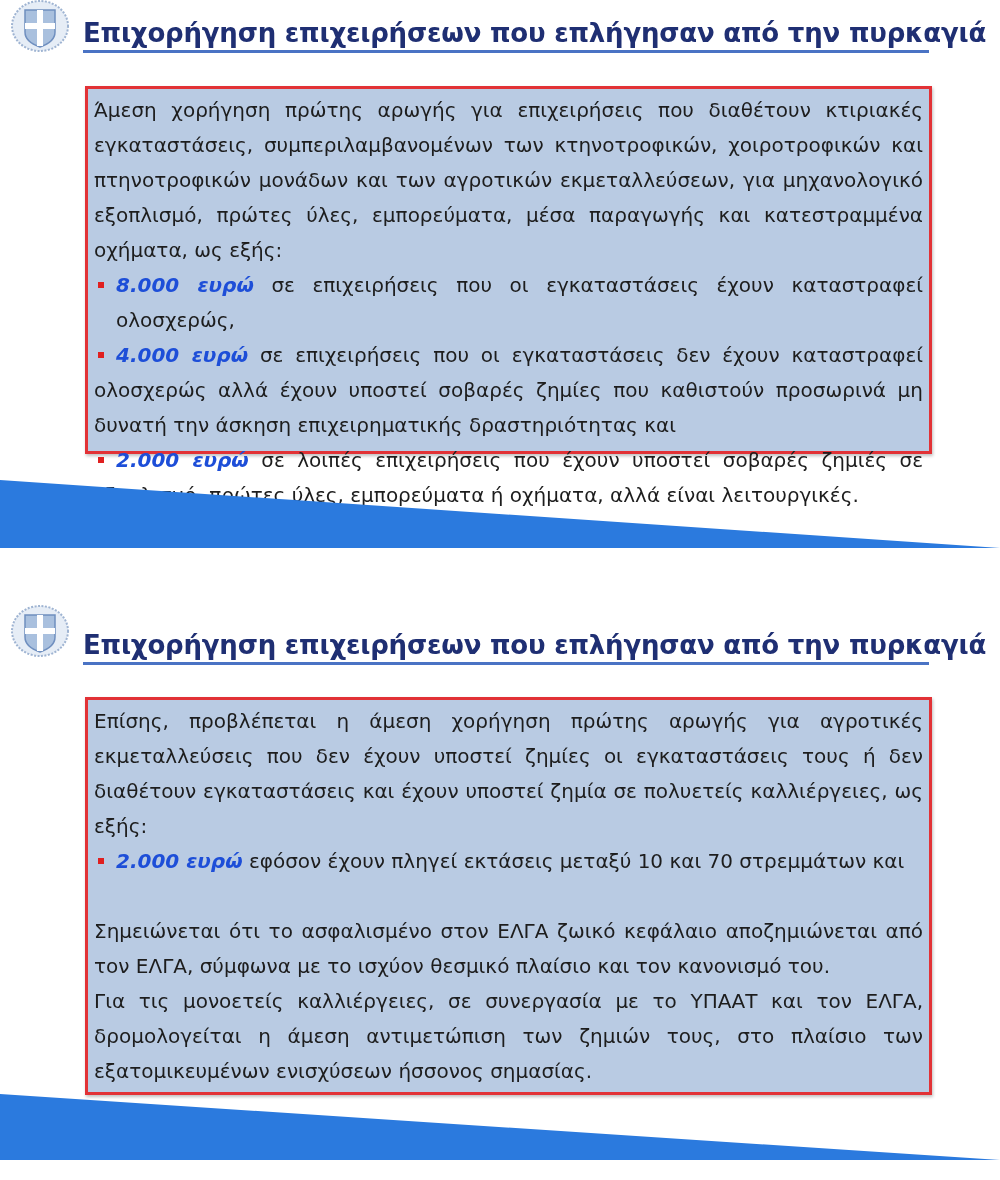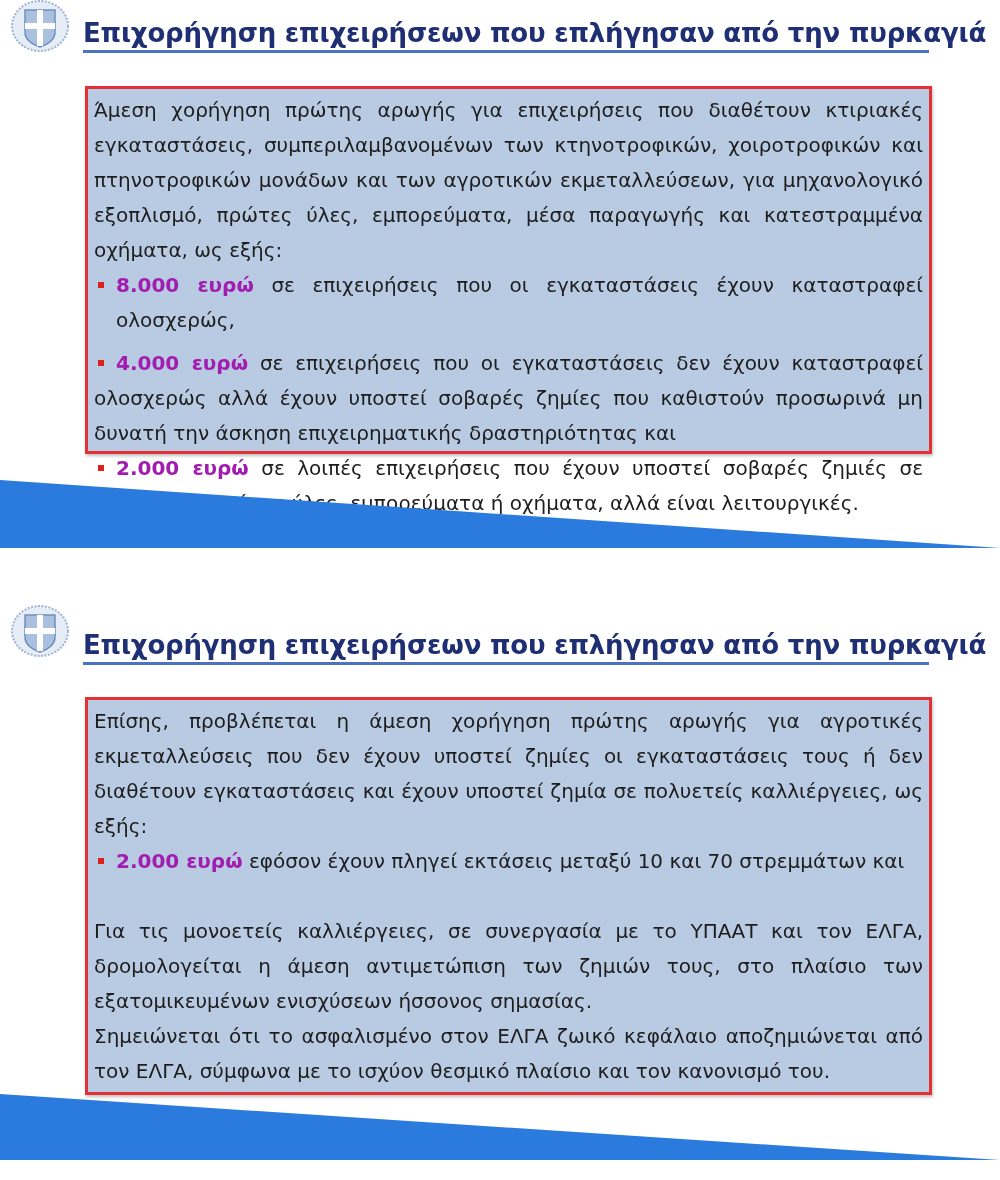--- a/index.html
+++ b/index.html
@@ -16,21 +16,21 @@
   .box { position: absolute; left: 85px; width: 829px; background: #b9cbe3;
          border: 3px solid #e23236; padding: 4px 6px 6px 6px;
          box-shadow: 1px 2px 3px rgba(0,0,0,0.25); }
   .s1 .box { top: 86px; height: 352px; }
   .s2 .box { top: 92px; height: 382px; }
   .box p { margin: 0; font-size: 20px; line-height: 35px; color: #1d1d1d;
            text-align: justify; }
   .bullet-item { position: relative; padding-left: 22px; }
   .bullet-item .sq { position: absolute; left: 4px; top: 14px; width: 6px; height: 6px;
                      background: #e02020; }
-  .amount { color: #a21caf; font-weight: bold; }
+  .amount { color: #1d4ed8; font-weight: bold; font-style: italic; }
   .spacer { height: 35px; }
   .wedge { position: absolute; left: 0; width: 1000px; }
   .s1 .wedge { top: 478px; height: 72px; }
   .s2 .wedge { top: 487px; height: 70px; }
 </style>
 </head>
 <body>
 
 <section class="slide s1">
   <svg class="emblem" viewBox="0 0 60 52">
@@ -41,21 +41,21 @@
   </svg>
   <div class="title">Επιχορήγηση επιχειρήσεων που επλήγησαν από την πυρκαγιά</div>
   <div class="title-rule"></div>
 
   <div class="box">
     <p>Άμεση χορήγηση πρώτης αρωγής για επιχειρήσεις που διαθέτουν κτιριακές εγκαταστάσεις, συμπεριλαμβανομένων των κτηνοτροφικών, χοιροτροφικών και πτηνοτροφικών μονάδων και των αγροτικών εκμεταλλεύσεων, για μηχανολογικό εξοπλισμό, πρώτες ύλες, εμπορεύματα, μέσα παραγωγής και κατεστραμμένα οχήματα, ως εξής:</p>
     <p class="bullet-item">
       <span class="sq"></span>
       <span class="amount">8.000 ευρώ</span><span> σε επιχειρήσεις που οι εγκαταστάσεις έχουν καταστραφεί ολοσχερώς,</span>
     </p>
-    <p class="bullet-item" style="padding-left:0;text-indent:22px;margin-top:8px;">
+    <p class="bullet-item" style="padding-left:0;text-indent:22px;">
       <span class="sq"></span>
       <span class="amount">4.000 ευρώ</span><span> σε επιχειρήσεις που οι εγκαταστάσεις δεν έχουν καταστραφεί ολοσχερώς αλλά έχουν υποστεί σοβαρές ζημίες που καθιστούν προσωρινά μη δυνατή την άσκηση επιχειρηματικής δραστηριότητας και</span>
     </p>
     <p class="bullet-item" style="padding-left:0;text-indent:22px;">
       <span class="sq"></span>
       <span class="amount">2.000 ευρώ</span><span> σε λοιπές επιχειρήσεις που έχουν υποστεί σοβαρές ζημιές σε εξοπλισμό, πρώτες ύλες, εμπορεύματα ή οχήματα, αλλά είναι λειτουργικές.</span>
     </p>
   </div>
 
   <svg class="wedge" viewBox="0 0 1000 72" preserveAspectRatio="none">
@@ -73,20 +73,20 @@
   <div class="title" style="top:25px;">Επιχορήγηση επιχειρήσεων που επλήγησαν από την πυρκαγιά</div>
   <div class="title-rule" style="top:57px;"></div>
 
   <div class="box">
     <p>Επίσης, προβλέπεται η άμεση χορήγηση πρώτης αρωγής για αγροτικές εκμεταλλεύσεις που δεν έχουν υποστεί ζημίες οι εγκαταστάσεις τους ή δεν διαθέτουν εγκαταστάσεις και έχουν υποστεί ζημία σε πολυετείς καλλιέργειες, ως εξής:</p>
     <p class="bullet-item">
       <span class="sq"></span>
       <span class="amount">2.000 ευρώ</span><span> εφόσον έχουν πληγεί εκτάσεις μεταξύ 10 και 70 στρεμμάτων και</span>
     </p>
     <div class="spacer"></div>
+    <p>Σημειώνεται ότι το ασφαλισμένο στον ΕΛΓΑ ζωικό κεφάλαιο αποζημιώνεται από τον ΕΛΓΑ, σύμφωνα με το ισχύον θεσμικό πλαίσιο και τον κανονισμό του.</p>
     <p>Για τις μονοετείς καλλιέργειες, σε συνεργασία με το ΥΠΑΑΤ και τον ΕΛΓΑ, δρομολογείται η άμεση αντιμετώπιση των ζημιών τους, στο πλαίσιο των εξατομικευμένων ενισχύσεων ήσσονος σημασίας.</p>
-    <p>Σημειώνεται ότι το ασφαλισμένο στον ΕΛΓΑ ζωικό κεφάλαιο αποζημιώνεται από τον ΕΛΓΑ, σύμφωνα με το ισχύον θεσμικό πλαίσιο και τον κανονισμό του.</p>
   </div>
 
   <svg class="wedge" viewBox="0 0 1000 70" preserveAspectRatio="none">
     <polygon points="0,2 1000,68 0,68" fill="#2b7ade"></polygon>
   </svg>
 </section>
 
 </body></html>

